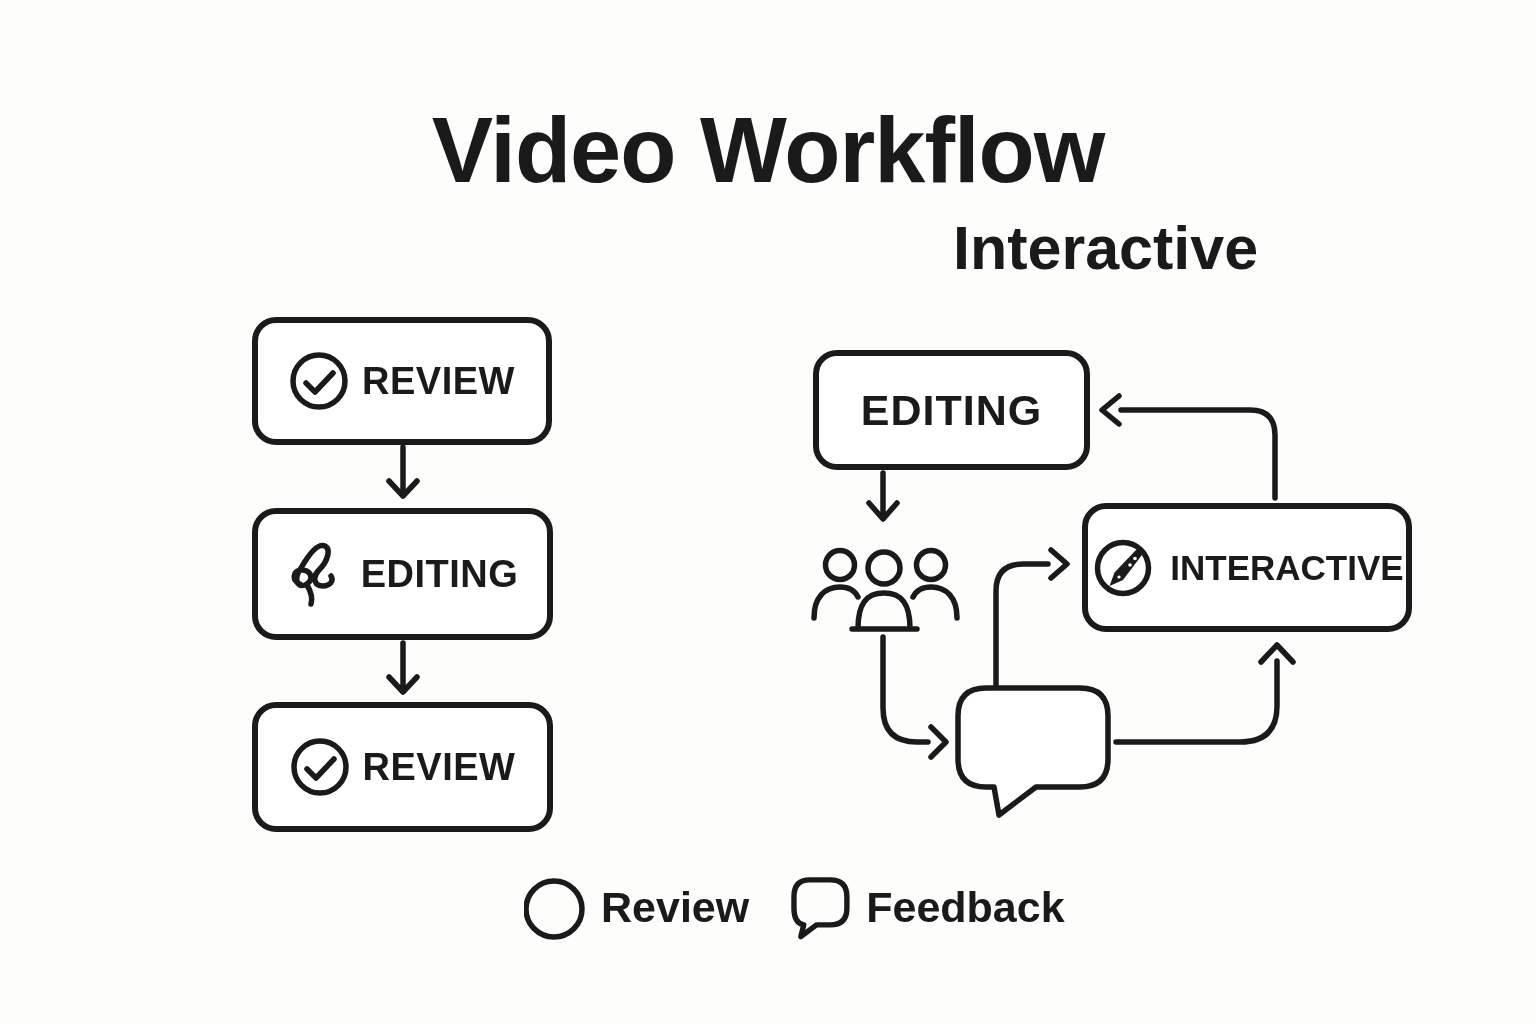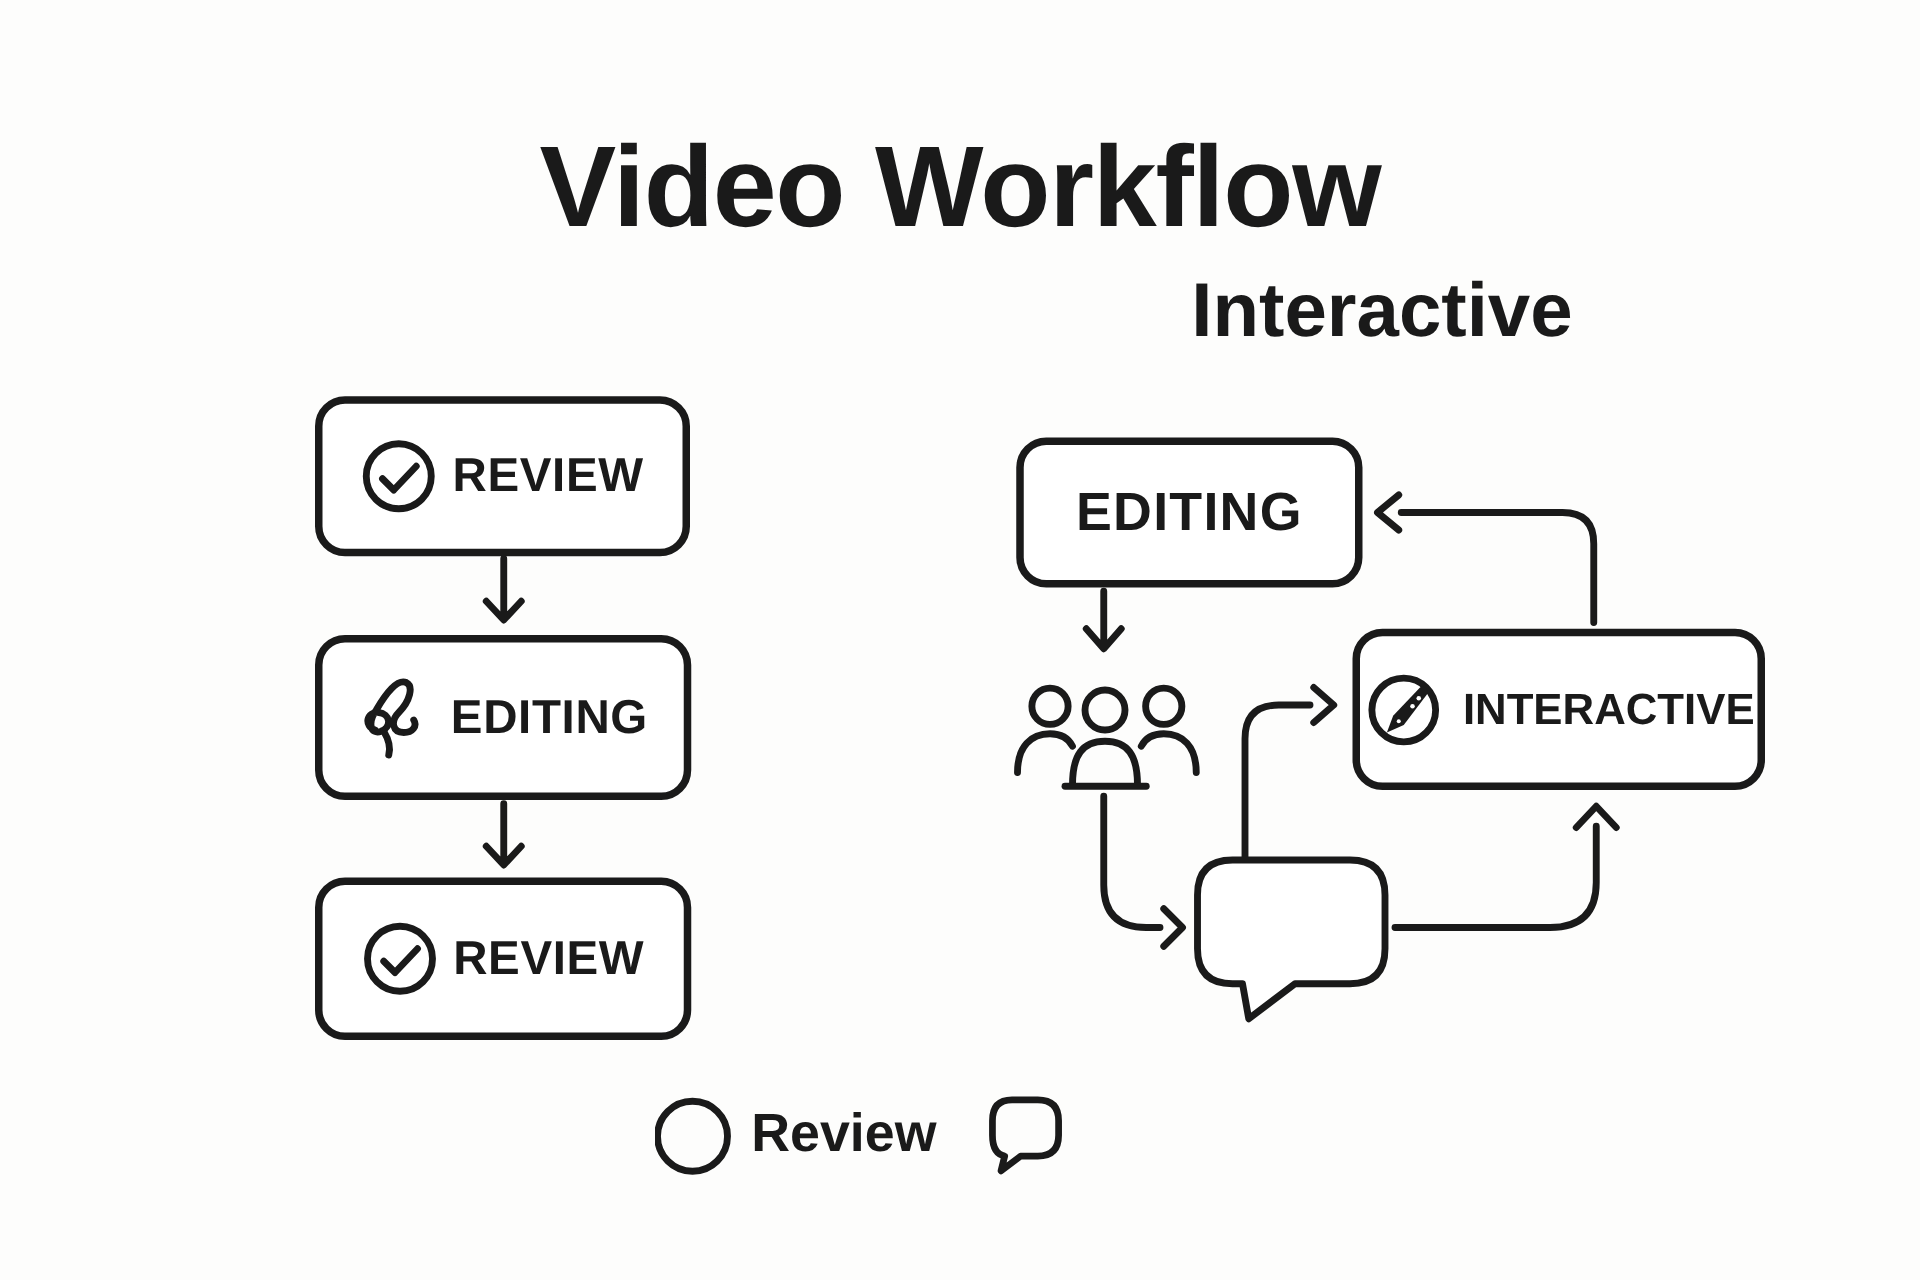--- a/index.html
+++ b/index.html
@@ -132,16 +132,17 @@
     <div class="legend-item">
       <svg class="icon-svg" width="62" height="70" viewBox="0 0 62 70">
         <circle class="stroke" cx="30" cy="37" r="28"></circle>
       </svg>
       <span class="legend-label">Review</span>
     </div>
     <div class="legend-item">
       <svg class="icon-svg" width="60" height="70" viewBox="0 0 60 70">
         <path class="stroke" d="M18,8 L39,8 Q56,8 56,25 L56,37 Q56,54 39,54 L25,54 L9,66 L12,54 Q2,52 2,37 L2,25 Q2,8 18,8 Z" transform="translate(1,0) scale(0.98)"></path>
       </svg>
+      <span class="legend-label">Feedback</span>
     </div>
   </div>
 
 </div>
 
 </body></html>

